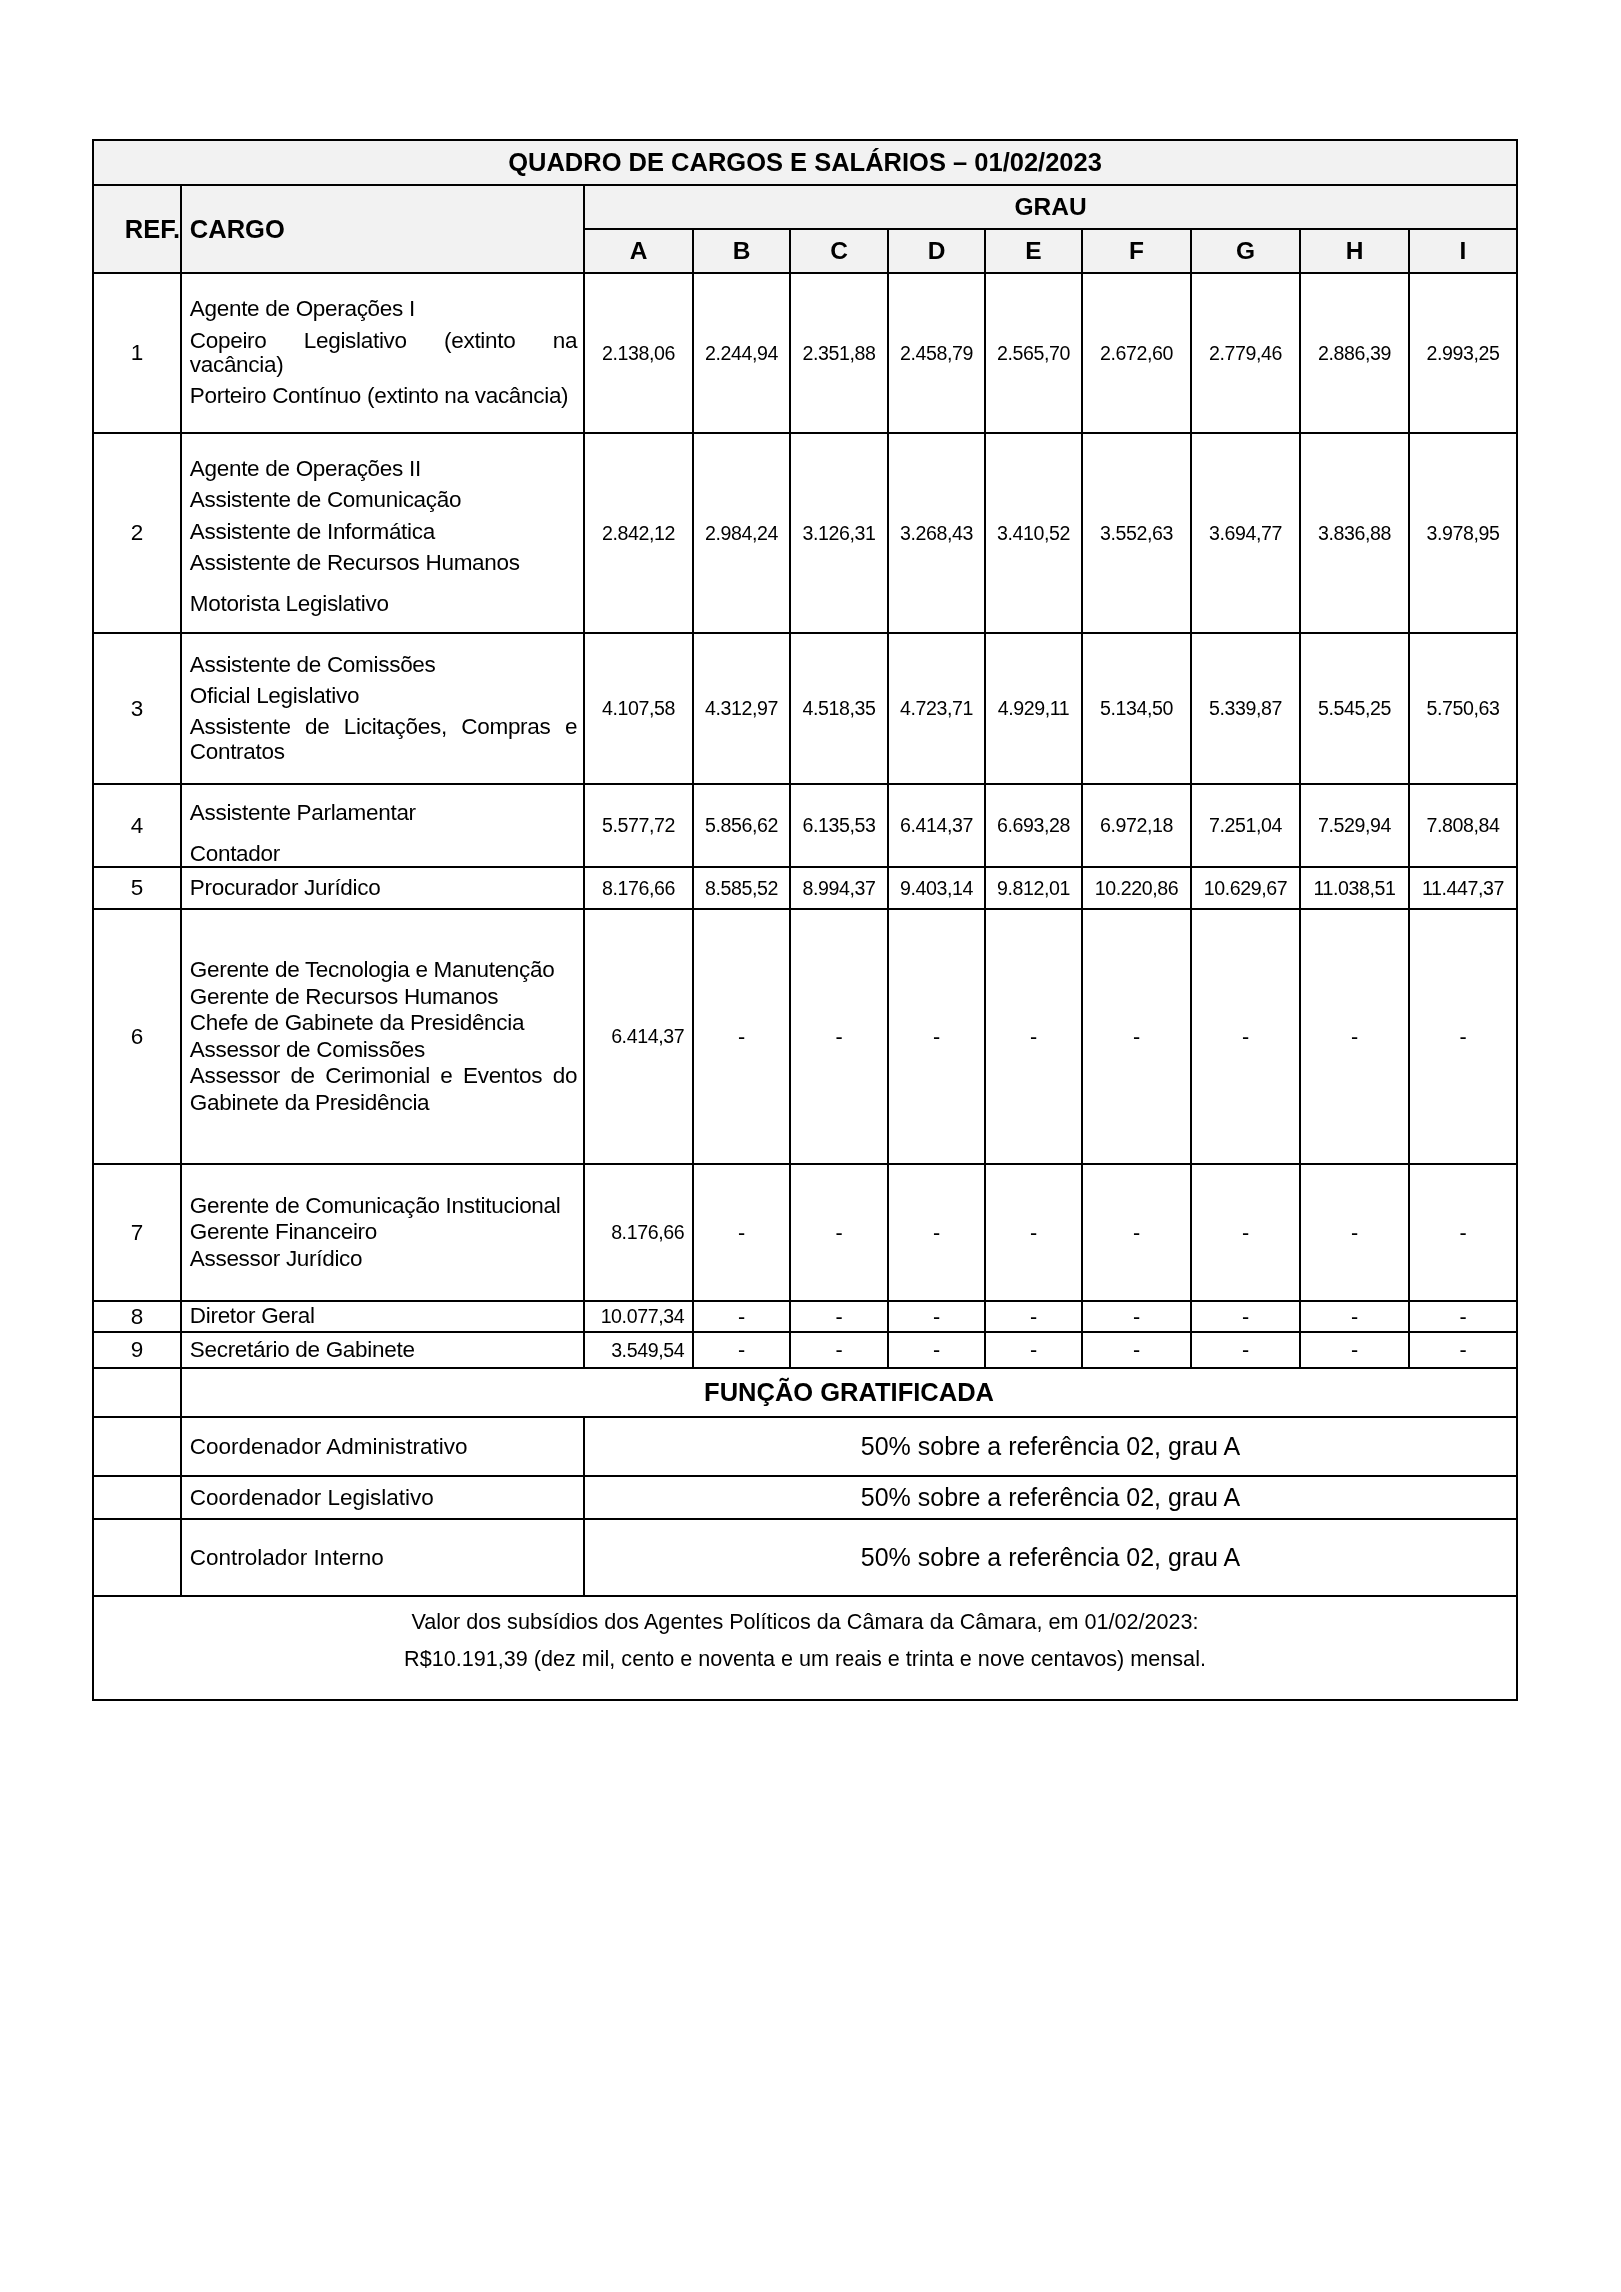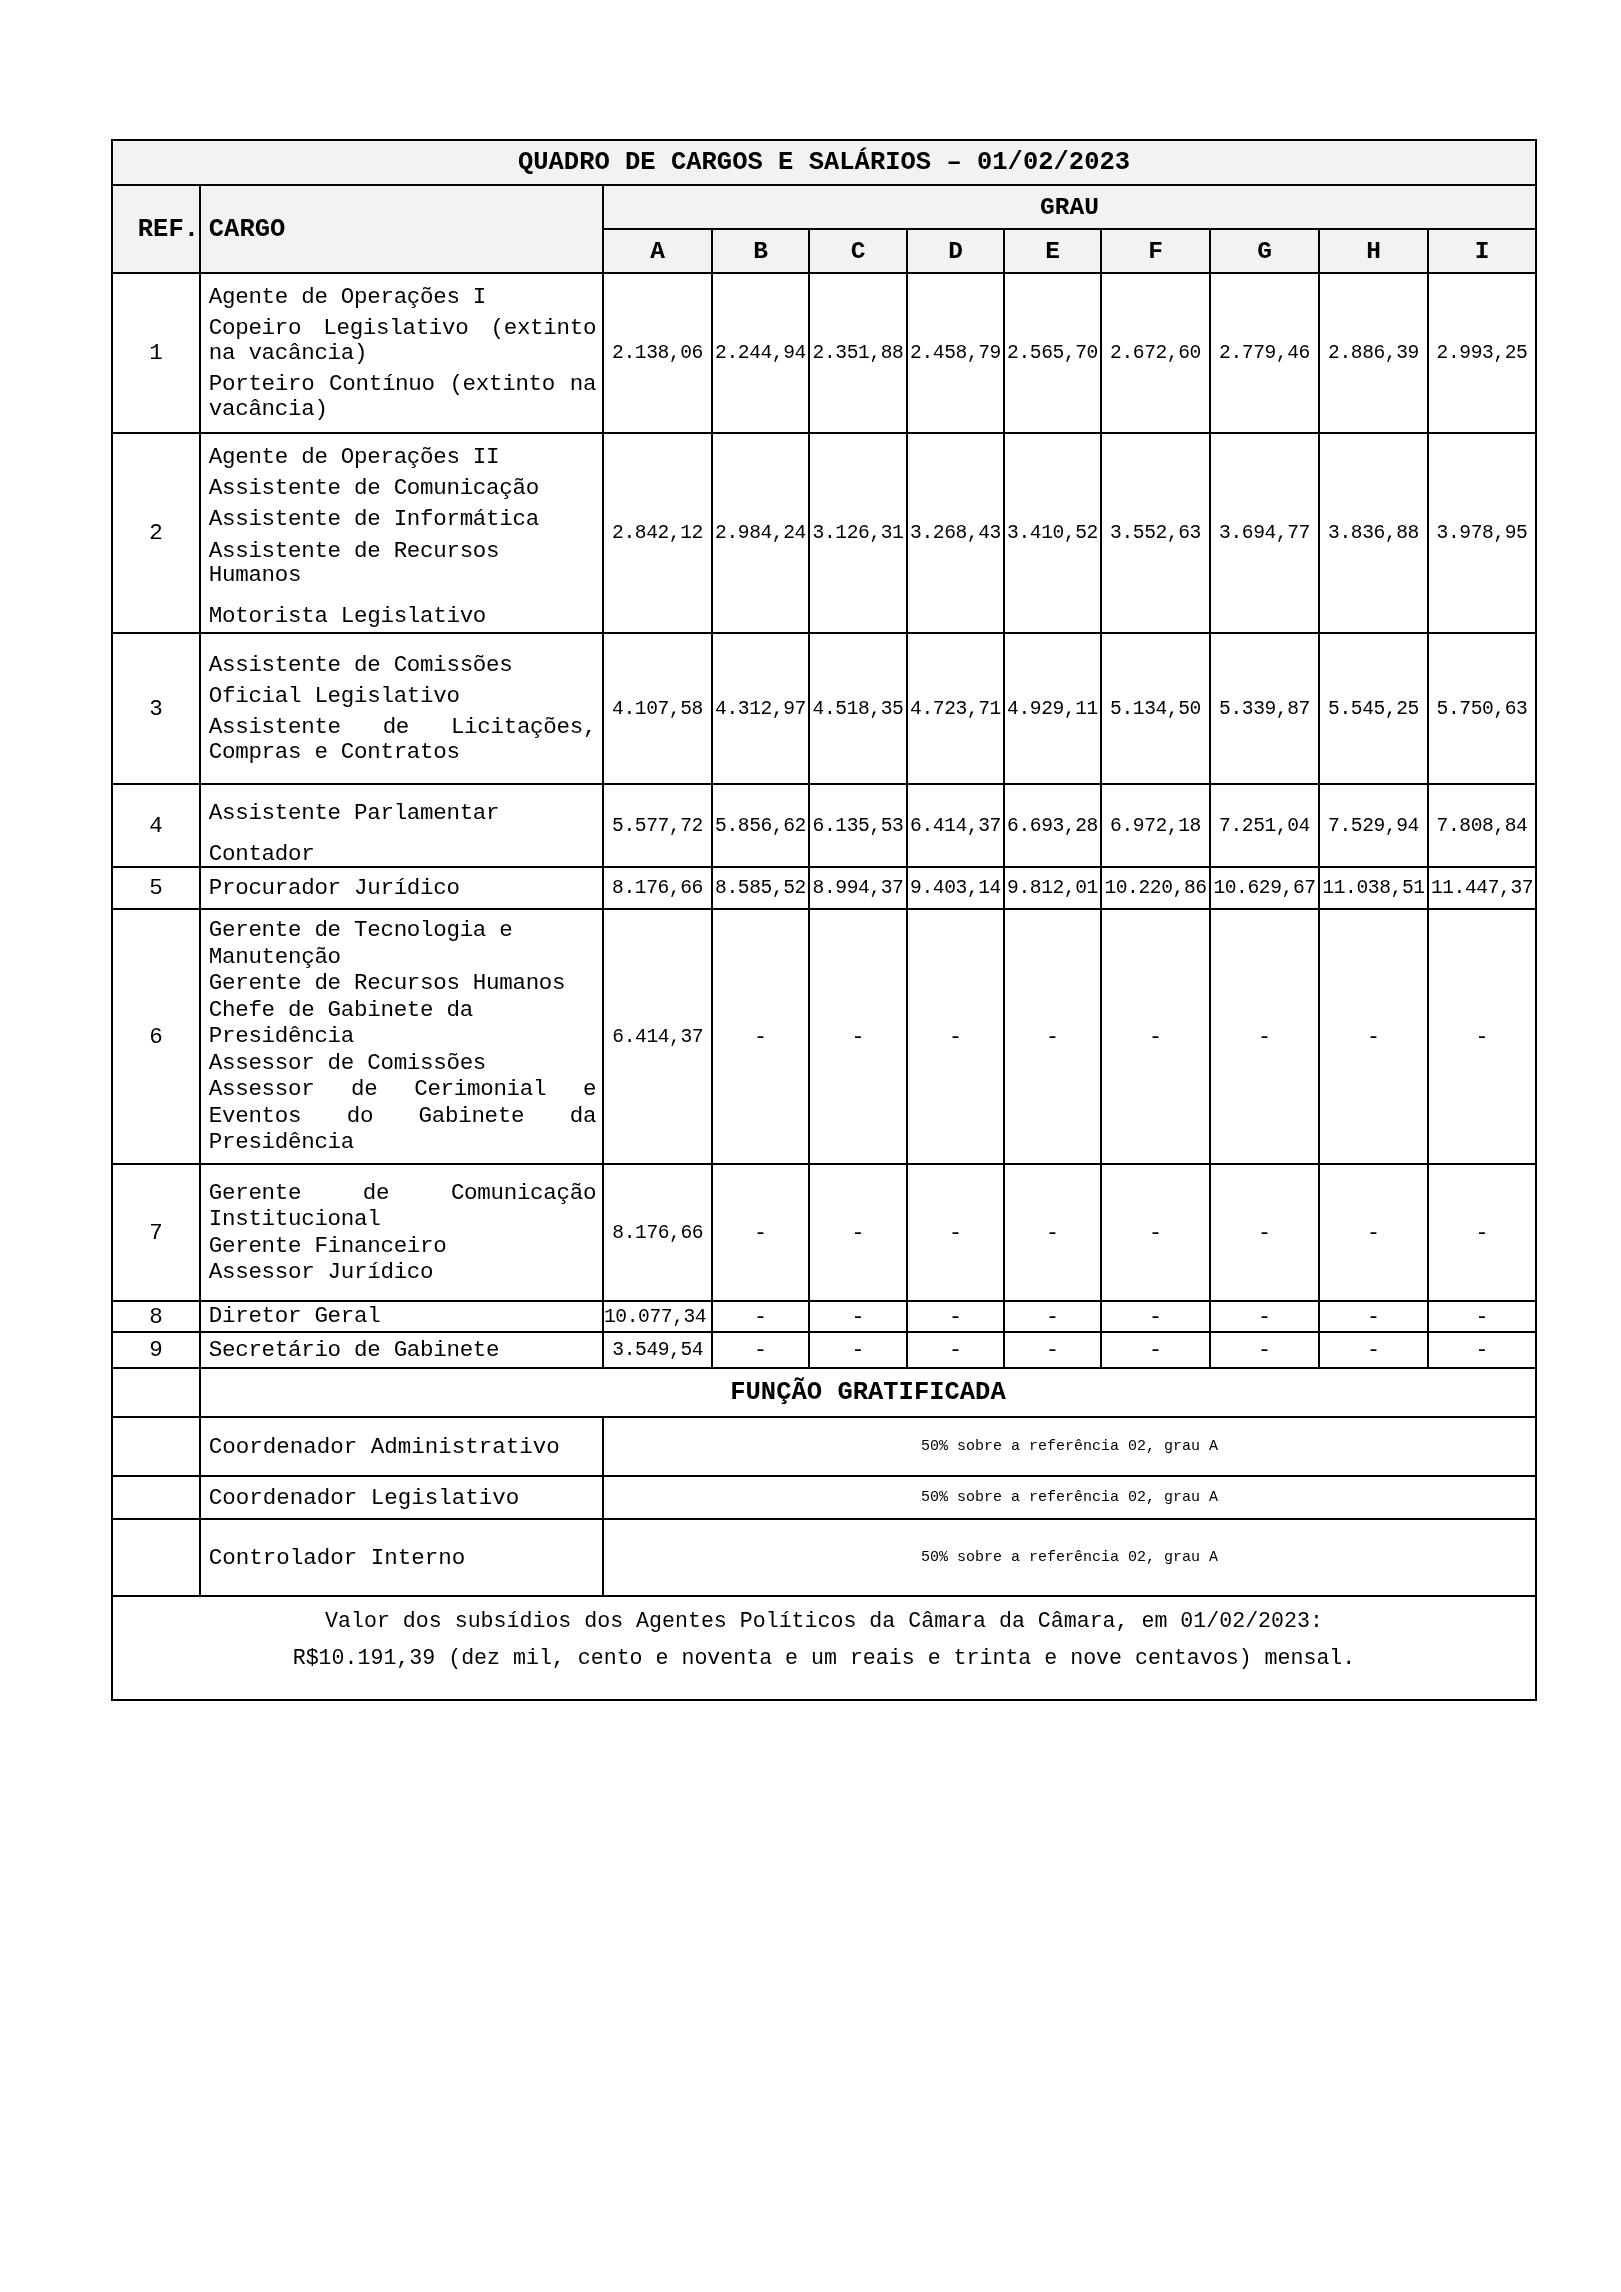--- a/index.html
+++ b/index.html
@@ -1,21 +1,20 @@
 <!DOCTYPE html>
 <html><head>
 <meta charset="utf-8">
 <style>
   html, body { margin: 0; padding: 0; background: #ffffff; }
   body { width: 1621px; height: 2293px; position: relative; font-family: "Liberation Sans", sans-serif; color: #000; }
   table.quadro {
-    position: absolute; left: 111px; top: 139px; width: 1423px;
+    position: absolute; left: 92px; top: 139px; width: 1423px;
     border-collapse: collapse; table-layout: fixed;
     border: 2.9px solid #000;
-    font-family: Liberation Mono, monospace;
   }
   table.quadro td, table.quadro th {
     border: 2px solid #000; padding: 0; overflow: hidden;
   }
   .hdr { background: #f2f2f2; font-weight: bold; }
   .title { font-size: 25.5px; text-align: center; height: 43px; }
   .grau { font-size: 24.5px; text-align: center; height: 42px; }
   .letter { font-size: 24.5px; text-align: center; height: 42px; }
   .refhdr { font-size: 25.5px; text-align: right; }
   .cargohdr { font-size: 25.5px; text-align: left; padding-left: 7.8px !important; border-radius: 7px; }
@@ -23,21 +22,21 @@
   .cargo { font-size: 22.5px; padding: 0 5.9px 0 7.8px !important; vertical-align: middle; letter-spacing: -0.3px; }
   .cargo .line { line-height: 26.5px; }
   .cargo.spaced .line { margin: 6.9px 0; line-height: 24.5px; }
   .cargo.spaced .line.tight { margin-top: 16px; margin-bottom: 0; }
   .cargo .just { text-align: justify; text-align-last: left; }
   .val { text-align: center; font-size: 19.6px; vertical-align: middle; letter-spacing: -0.4px; white-space: nowrap; }
   .val.right { text-align: right; padding-right: 7.8px !important; }
   .dash { text-align: center; font-size: 21.6px; vertical-align: middle; }
   .fg-title { font-size: 25.5px; text-align: center; font-weight: bold; height: 47px; }
   .fg-cargo { font-size: 22.5px; padding-left: 7.8px !important; vertical-align: middle; }
-  .fg-val { font-size: 15px; text-align: center; vertical-align: middle; }
+  .fg-val { font-size: 25px; text-align: center; vertical-align: middle; }
   .footer { font-size: 21.6px; text-align: center; vertical-align: top; padding-top: 5.9px !important; height: 96px; }
   .footer div { line-height: 37px; }
 </style>
 </head>
 <body>
 
 <table class="quadro">
   <colgroup>
     <col style="width:88px">
       <col style="width:403px">

